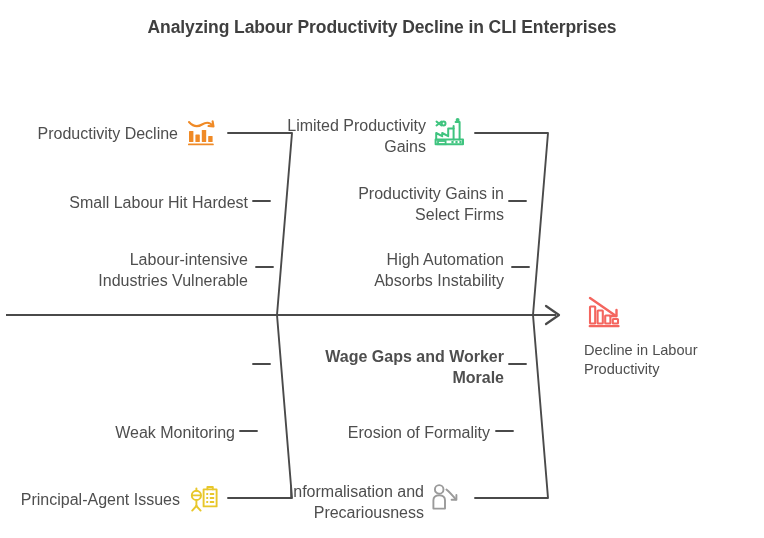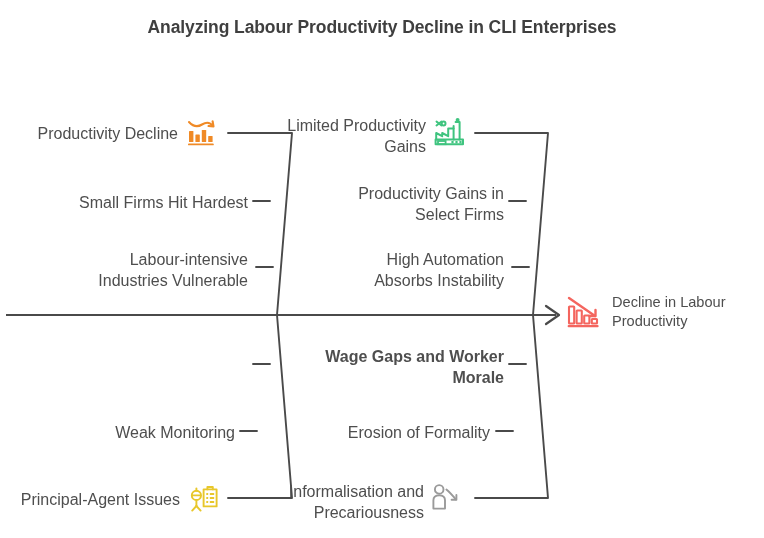--- a/index.html
+++ b/index.html
@@ -51,25 +51,26 @@
 
   .node-icon {
     position: absolute;
     width: 34px;
     height: 34px;
   }
   .node-icon svg { display: block; width: 34px; height: 34px; }
 
   .effect-wrap {
     position: absolute;
-    left: 563px;
+    left: 584px;
     top: 292px;
     display: flex;
-    align-items: center;
+    align-items: flex-start;
     gap: 9px;
+    flex-direction: column;
   }
   .effect-icon { width: 40px; height: 40px; flex: none; }
   .effect-icon svg { display: block; width: 40px; height: 40px; }
   .effect-label {
     font-size: 14.6px;
     color: #4e4e4e;
     line-height: 1.33;
     white-space: pre-line;
   }
 </style>
@@ -118,21 +119,21 @@
       <g fill="#f08a26">
         <rect x="4" y="16" width="4.4" height="11" rx="0.6"></rect>
         <rect x="10.4" y="19.5" width="4.4" height="7.5" rx="0.6"></rect>
         <rect x="16.8" y="15" width="4.4" height="12" rx="0.6"></rect>
         <rect x="23.2" y="21" width="4.4" height="6" rx="0.6"></rect>
       </g>
       <rect x="3" y="28.4" width="25.8" height="1.9" rx="0.9" fill="#f08a26"></rect>
     </svg>
   </div>
 
-  <div class="cause-label align-right" style="left:36px; top:192px; width:212px;">Small Firms Hit Hardest</div>
+  <div class="cause-label align-right" style="left:36px; top:192px; width:212px;">Small Labour Hit Hardest</div>
 
   <div class="cause-label align-right" style="left:56px; top:249px; width:192px;">Labour-intensive
 Industries Vulnerable</div>
 
   <div class="cause-label align-right" style="left:264px; top:115px; width:162px;">Limited Productivity
 Gains</div>
 
   <div class="node-icon" style="left:433px; top:116px;">
     <svg viewBox="0 0 34 34" xmlns="http://www.w3.org/2000/svg">
       <g fill="none" stroke="#3fc47f" stroke-width="2" stroke-linecap="round" stroke-linejoin="round">

